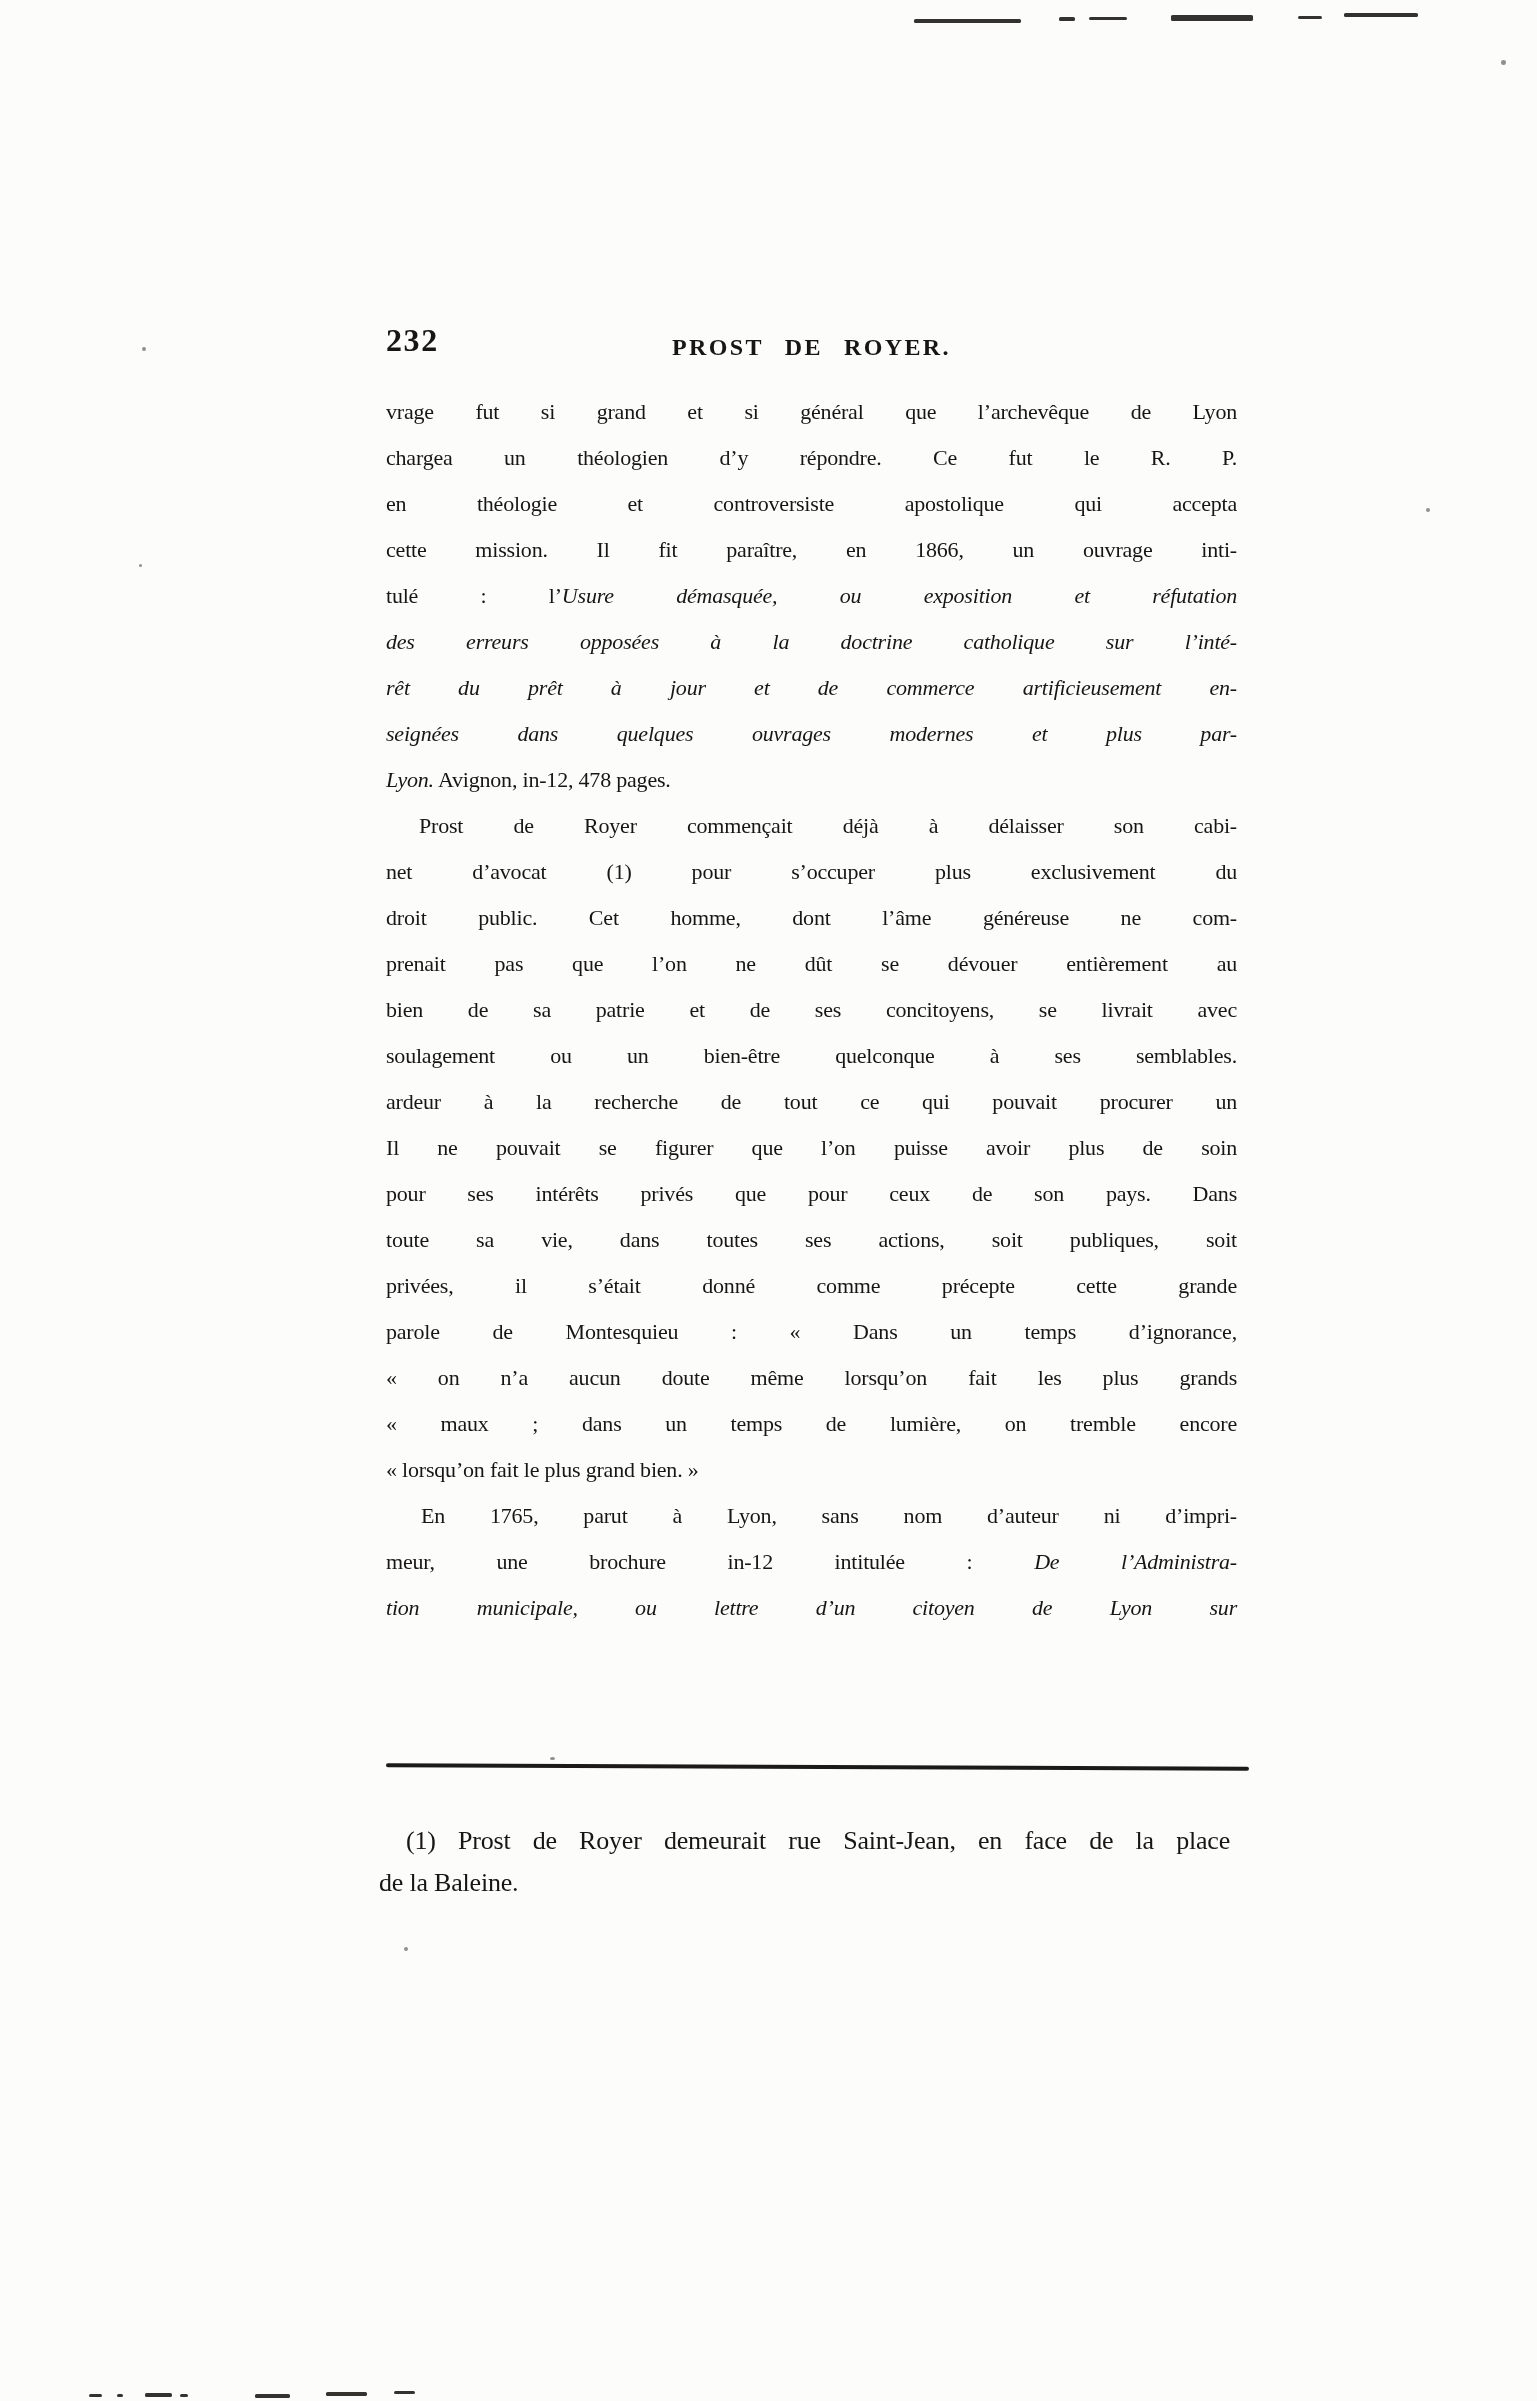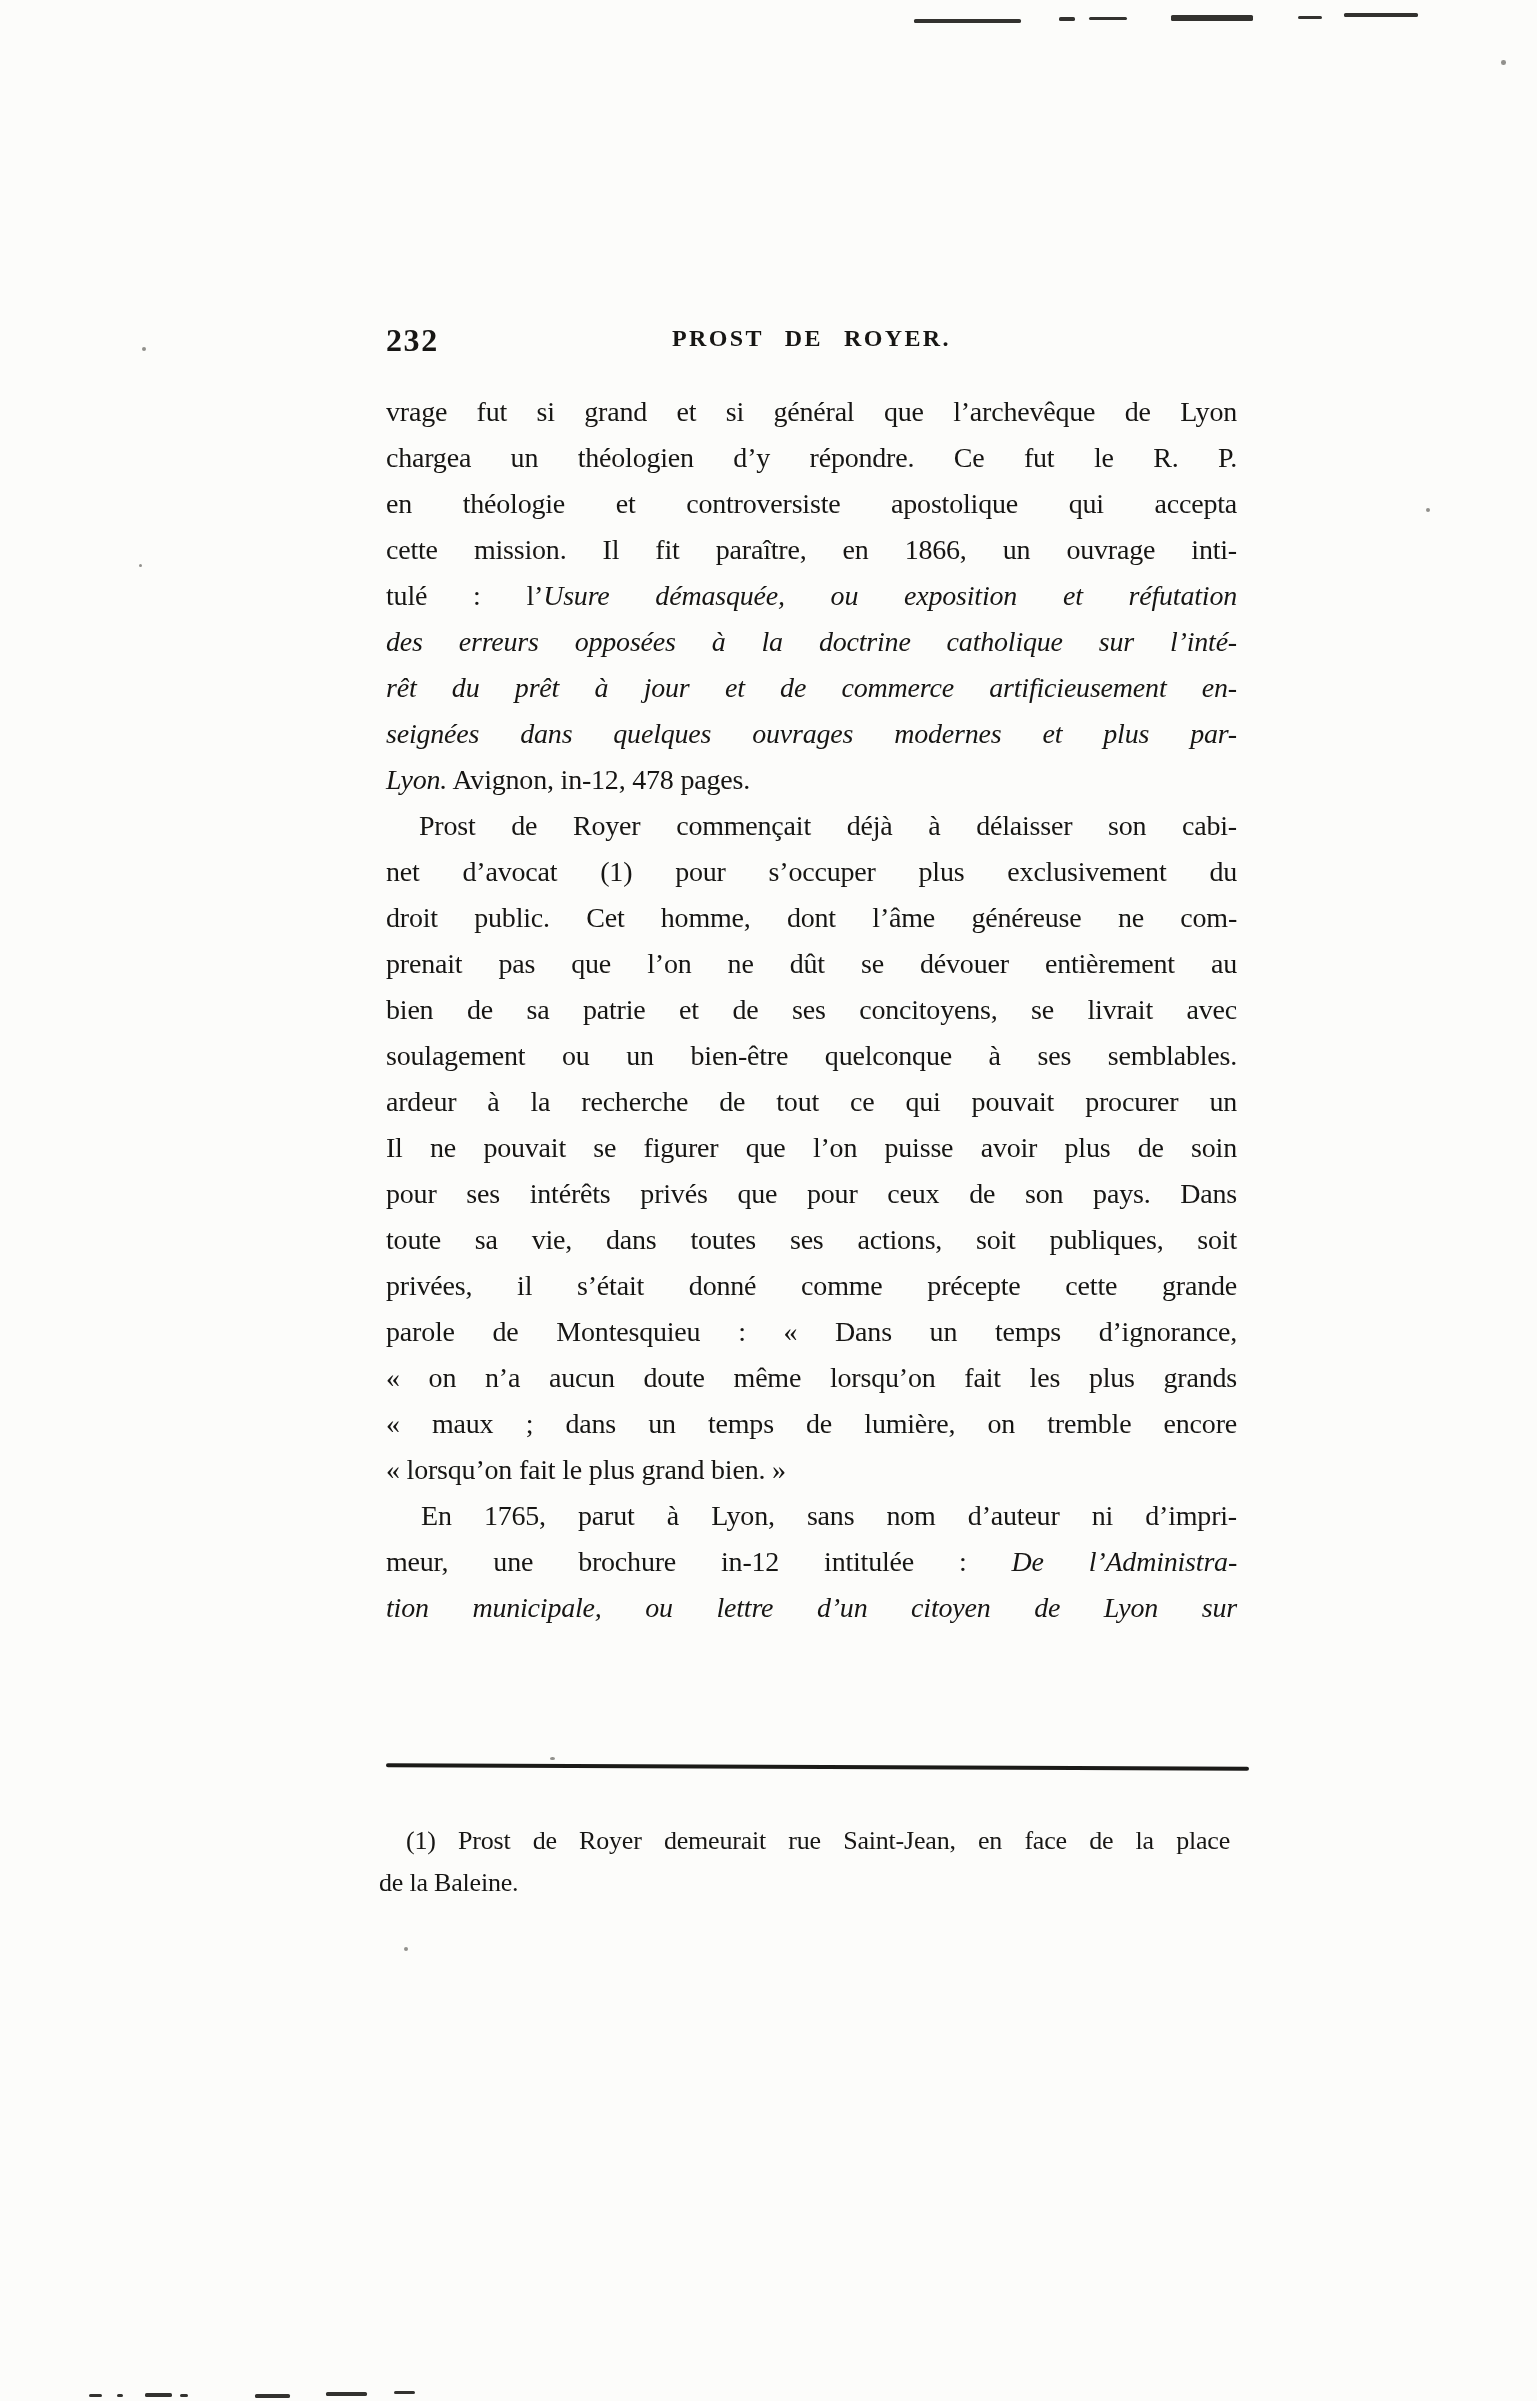--- a/index.html
+++ b/index.html
@@ -9,27 +9,27 @@
     position: relative;
     overflow: hidden;
     font-family: "Liberation Serif", "DejaVu Serif", serif;
     color: #171614;
   }
   .page-number {
     position: absolute; left: 386px; top: 322px;
     font-size: 32px; font-weight: bold; letter-spacing: 1.6px;
   }
   .running-title {
-    position: absolute; left: 386px; top: 325px; width: 851px;
+    position: absolute; left: 386px; top: 334px; width: 851px;
     text-align: center; font-size: 24px; font-weight: bold;
     letter-spacing: 2.4px; word-spacing: 12.7px;
   }
   .body-text {
     position: absolute; left: 386px; top: 389px; width: 851px;
-    font-size: 28px; letter-spacing: -0.2px;
+    font-size: 22px; letter-spacing: -0.2px;
   }
   .body-line {
     height: 46px; line-height: 46px;
     text-align: justify; text-align-last: justify;
   }
   .body-line.nojust { text-align-last: left; }
   .it { font-style: italic; }
   .ro { font-style: normal; }
   .footnote-rule {
     position: absolute; left: 386px; top: 1765px; width: 863px; height: 4px;

